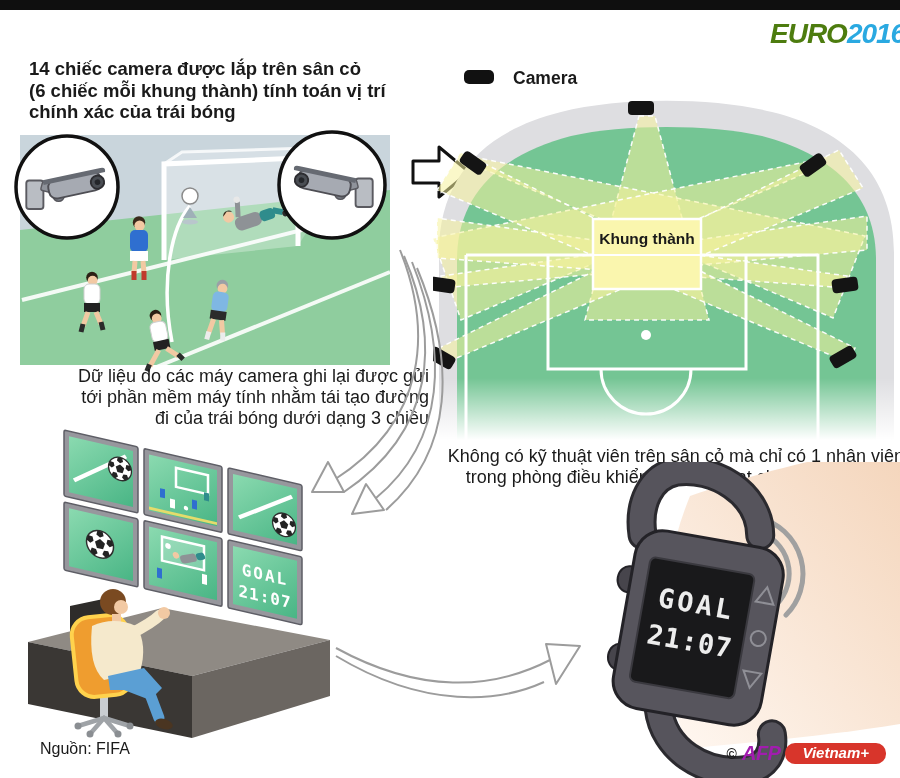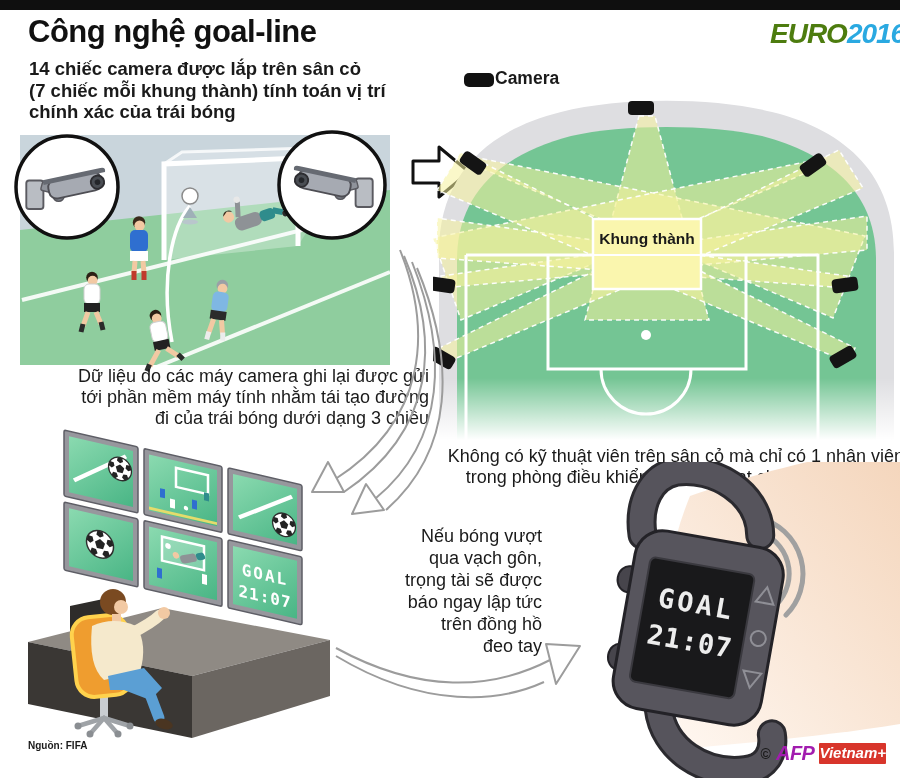--- a/index.html
+++ b/index.html
@@ -4,49 +4,48 @@
 <style>
   html,body{margin:0;padding:0;background:#e9e9e9;}
   .stage{position:relative;width:900px;height:778px;background:#fff;overflow:hidden;
          font-family:"Liberation Sans",sans-serif;color:#1a1a1a;}
   .topbar{position:absolute;left:0;top:0;width:900px;height:10px;background:#0f0f0f;}
   .title{position:absolute;left:28px;top:14px;font-size:31px;font-weight:700;letter-spacing:-0.5px;color:#111;}
   .logo{position:absolute;left:770px;top:18px;font-weight:700;font-style:italic;font-size:28px;letter-spacing:-1px;white-space:nowrap;}
   .logo .euro{color:#4d7c0f;}
   .logo .year{color:#2AA9E1;}
   .intro{position:absolute;left:29px;top:58px;width:390px;font-size:18.5px;line-height:1.17;font-weight:700;white-space:pre-line;}
-  .legend{position:absolute;left:464px;top:68px;display:flex;align-items:center;gap:1px;}
+  .legend{position:absolute;left:464px;top:68px;display:flex;align-items:flex-start;gap:19px;}
   .legend .swatch{width:30px;height:14px;background:#111;border-radius:5px;margin-top:2px;}
   .legend .lab{font-size:17.5px;font-weight:700;}
   .cap{font-size:18px;line-height:1.18;font-weight:400;white-space:pre-line;text-align:right;}
   .cap-pitch{position:absolute;left:29px;top:366px;width:400px;}
   .cap-stadium{position:absolute;left:444px;top:446px;width:460px;}
   .cap-watch{position:absolute;left:332px;top:526px;width:210px;line-height:1.22;}
-  .src{position:absolute;left:28px;top:740px;font-size:10px;font-weight:700;}
+  .src{position:absolute;left:40px;top:740px;font-size:16px;font-weight:400;}
   .brandrow{position:absolute;right:14px;top:742px;display:flex;align-items:center;gap:5px;}
   .copy{font-size:14px;font-weight:700;}
   .afp{color:#a21caf;font-weight:700;font-style:italic;font-size:20px;letter-spacing:-0.5px;}
-  .vn{background:#D8352B;color:#fff;font-weight:700;font-style:italic;font-size:15px;padding:1px 0 3px;border-radius:1px;}
+  .vn{background:#D8352B;color:#fff;font-weight:700;font-style:italic;font-size:15px;padding:1px 17px 3px;border-radius:10px;}
   svg{position:absolute;display:block;}
   .mono{font-family:"DejaVu Sans Mono",monospace;font-weight:700;}
   .overlay{pointer-events:none;}
 </style>
 </head>
 <body>
 
 <div class="stage">
 
   <div class="topbar"></div>
 
-  <div class="title">Công nghệ goal-line</div>
 
   <div class="logo"><span class="euro">EURO</span><span class="year">2016</span></div>
 
   <div class="intro">14 chiếc camera được lắp trên sân cỏ
-(7 chiếc mỗi khung thành) tính toán vị trí
+(6 chiếc mỗi khung thành) tính toán vị trí
 chính xác của trái bóng</div>
 
   <div class="legend">
     <div class="swatch"></div>
     <div class="lab">Camera</div>
   </div>
 
   <svg style="left:14px;top:130px" width="400" height="242" viewBox="0 0 400 242">
     <defs>
       <g id="cctvcam">
@@ -301,26 +300,20 @@
       <rect x="100" y="186" width="9" height="8" fill="#F2C9A3"></rect>
       <path d="M80,198 Q76,238 92,252 L128,244 Q136,216 124,198 Q102,188 80,198 Z" fill="#F5E9CC"></path>
       <path d="M118,206 C134,198 142,193 148,187" stroke="#F5E9CC" stroke-width="11" stroke-linecap="round" fill="none"></path>
       <circle cx="152" cy="185" r="6" fill="#F2C9A3"></circle>
       <path d="M96,248 L132,240 L150,260 L138,272 L112,262 L98,262 Z" fill="#5B9FD4"></path>
       <path d="M138,266 L147,290" stroke="#5B9FD4" stroke-width="11" stroke-linecap="round"></path>
       <ellipse cx="152" cy="296" rx="9" ry="5" fill="#4A3521" transform="rotate(18 152 296)"></ellipse>
     </g>
   </svg>
 
-  <div class="cap cap-watch">Nếu bóng vượt
-qua vạch gôn,
-trọng tài sẽ được
-báo ngay lập tức
-trên đồng hồ
-đeo tay</div>
 
   <svg style="left:540px;top:462px" width="360" height="316" viewBox="0 0 360 316">
     <defs>
       <linearGradient id="peachG" x1="0" y1="1" x2="1" y2="0">
         <stop offset="0" stop-color="#FFF8F2"></stop>
           <stop offset="1" stop-color="#F4D5BB"></stop>
       </linearGradient>
     </defs>
     <path d="M150,34 C200,16 280,-6 360,-18 L360,262 C300,272 220,280 150,286 C112,210 118,112 150,34 Z" fill="url(#peachG)"></path>
     <g stroke="#A0A0A0" stroke-width="5" stroke-linecap="round" fill="none">

